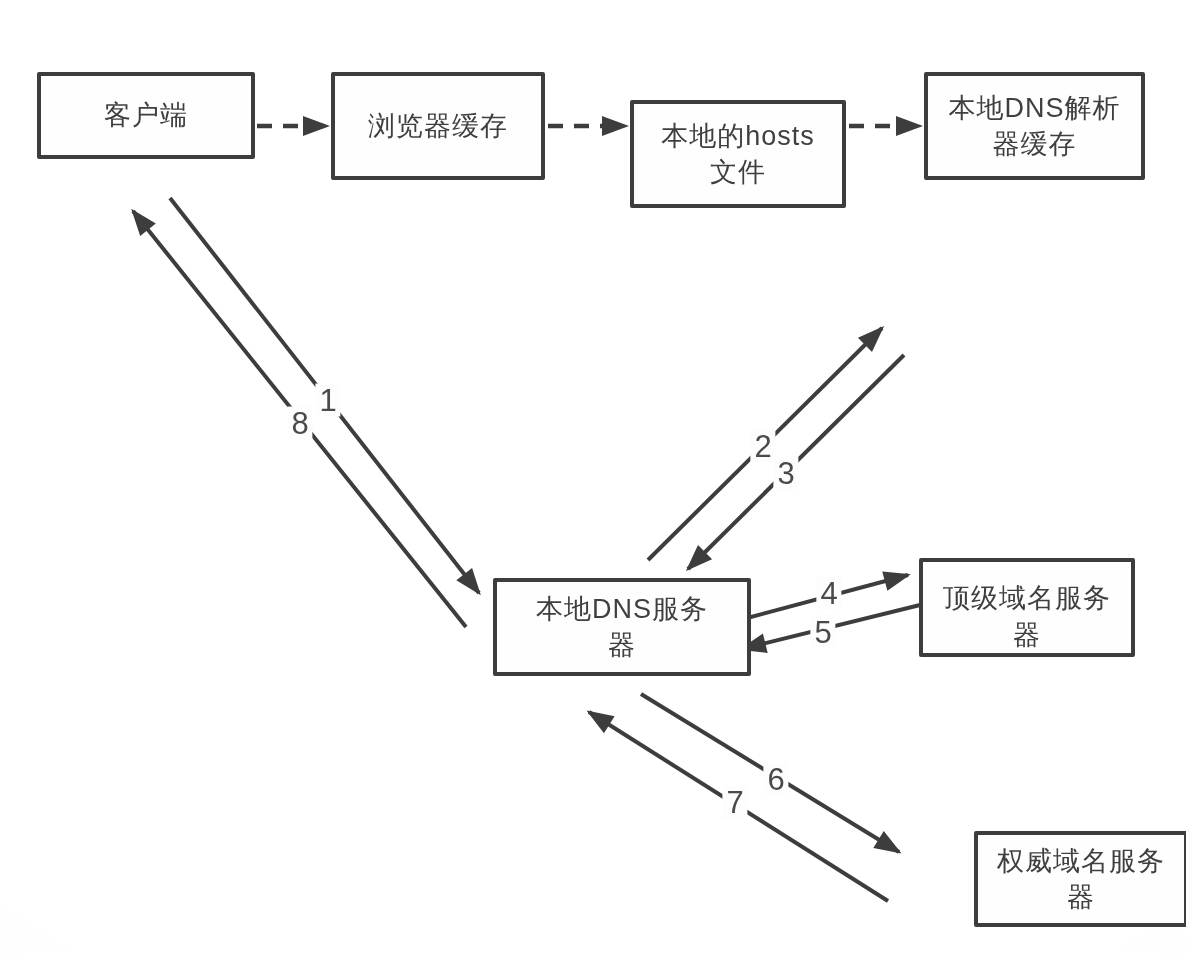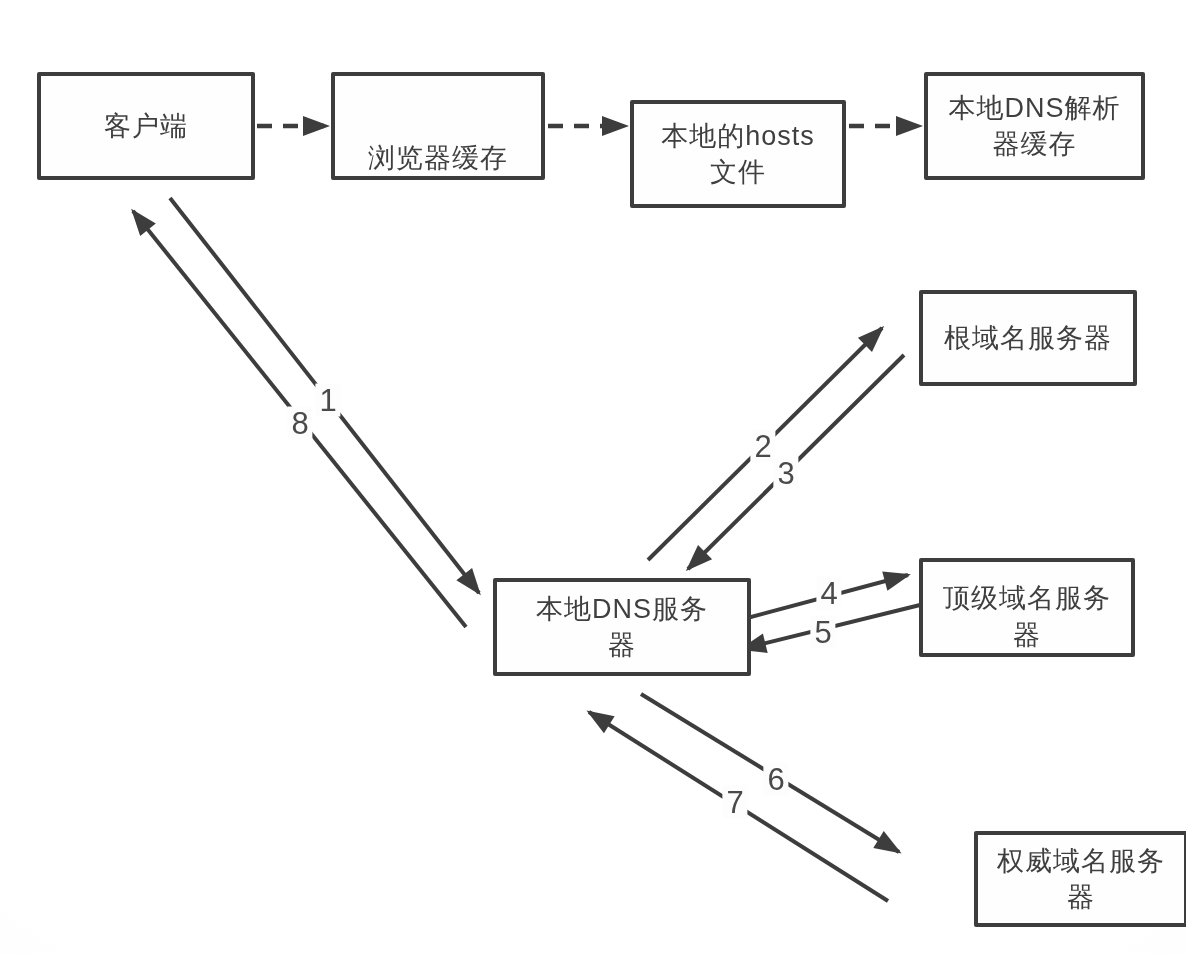--- a/index.html
+++ b/index.html
@@ -68,43 +68,40 @@
 
     <line x1="736" y1="621" x2="908" y2="575" stroke="#3d3d3d" stroke-width="4" marker-end="url(#ah)"></line>
 
     <line x1="920" y1="605" x2="742" y2="649" stroke="#3d3d3d" stroke-width="4" marker-end="url(#ah)"></line>
 
     <line x1="641" y1="694" x2="899" y2="852" stroke="#3d3d3d" stroke-width="4" marker-end="url(#ah)"></line>
 
     <line x1="888" y1="901" x2="589" y2="712" stroke="#3d3d3d" stroke-width="4" marker-end="url(#ah)"></line>
   </svg>
 
-  <div class="node" style="left:37px; top:72px; width:218px; height:108px;">
+  <div class="node" style="left:37px; top:72px; width:218px; height:87px;">
     <span>客户端</span>
   </div>
-  <div class="node" style="left:331px; top:72px; width:214px; height:108px;align-items:flex-end;">
+  <div class="node" style="left:331px; top:72px; width:214px; height:108px;">
     <span>浏览器缓存</span>
   </div>
   <div class="node" style="left:630px; top:72px; width:216px; height:108px;margin-top:28px;">
     <span>本地的hosts
 文件</span>
   </div>
   <div class="node" style="left:924px; top:72px; width:221px; height:108px;">
     <span>本地DNS解析
 器缓存</span>
   </div>
 
   <div class="node" style="left:493px; top:578px; width:258px; height:98px;">
     <span>本地DNS服务
 器</span>
   </div>
 
-  <div class="node" style="left:919px; top:290px; width:218px; height:96px;">
-    <span>根域名服务器</span>
-  </div>
   <div class="node" style="left:919px; top:558px; width:216px; height:99px;align-items:flex-end;">
     <span>顶级域名服务
 器</span>
   </div>
   <div class="node" style="left:974px; top:831px; width:214px; height:96px;">
     <span>权威域名服务
 器</span>
   </div>
 
   <span class="num" style="left:328px; top:400px;">1</span>

